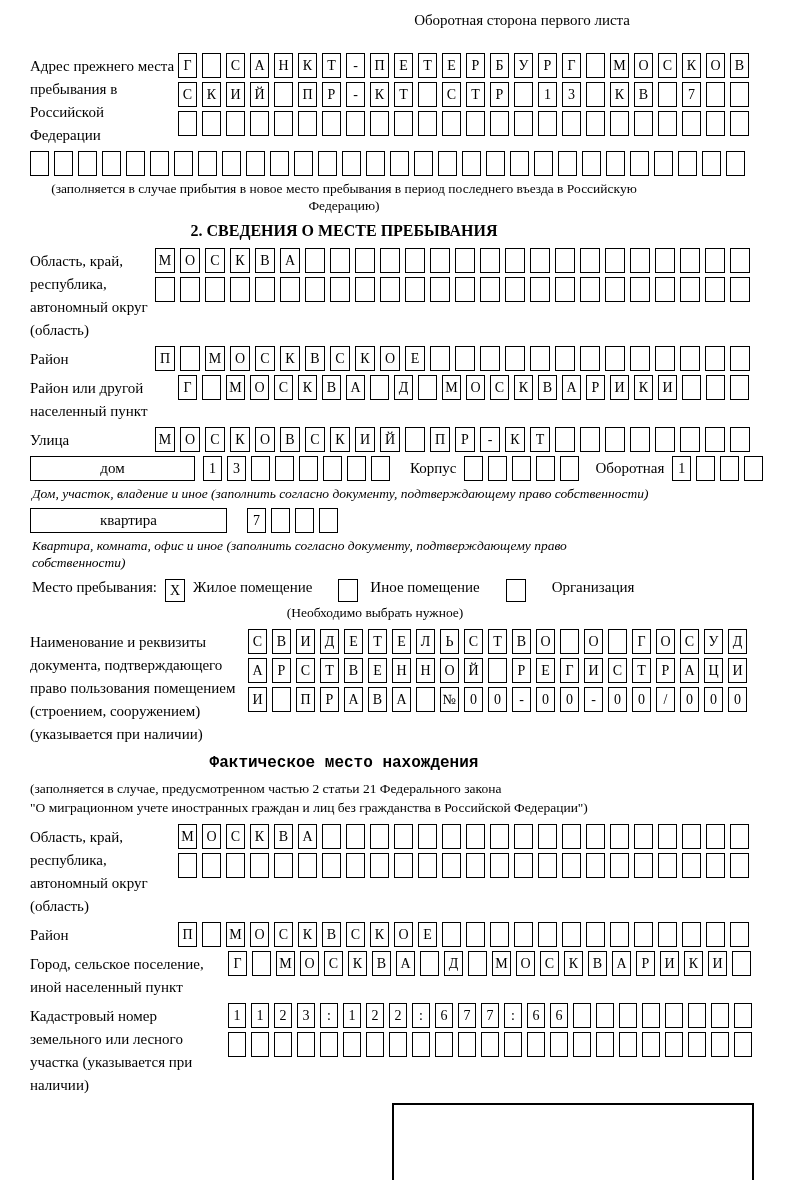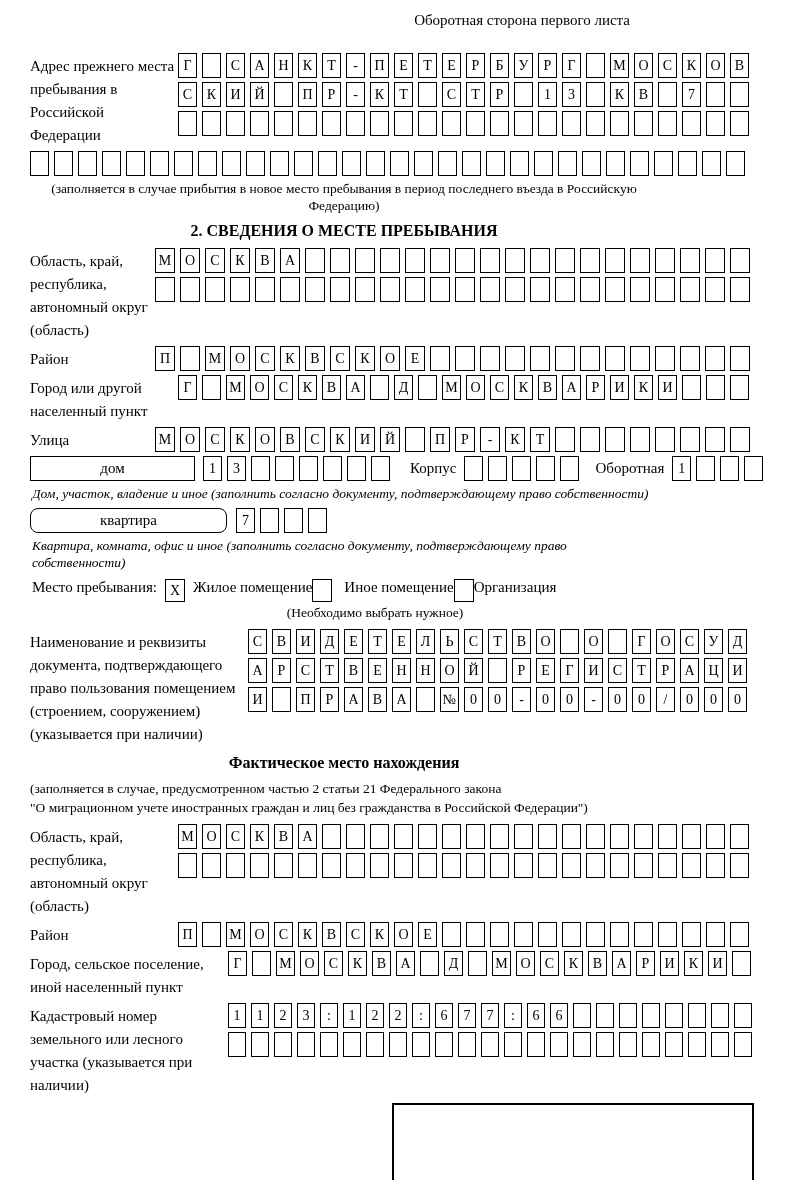--- a/index.html
+++ b/index.html
@@ -32,38 +32,38 @@
 
   .note{font-size:13.5px;line-height:17px;}
   .note-center{text-align:center;margin:2px 0 6px 0;}
   .sec-title{text-align:center;font-weight:bold;font-size:16px;margin:8px 0 8px 0;}
 
   .wide-box{
     box-sizing:border-box;flex:none;height:25px;border:1.6px solid #000;
     display:inline-flex;align-items:center;justify-content:center;font-size:15px;background:#fff;
   }
   .dom-box{width:165px;margin-right:8px;}
-  .kv-box{width:197px;margin-right:9px;border-radius:8px;}
+  .kv-box{width:197px;margin-right:20px;}
   .inline-label{font-size:15px;line-height:25px;flex:none;}
   .ml10{margin-left:20px;margin-right:8px;}
 
   .note-left{margin:1px 0 6px 2px;font-style:italic;}
 
   .mesto-row{display:flex;align-items:flex-start;margin:8px 0 2px 2px;}
   .cb{
     box-sizing:border-box;flex:none;width:20px;height:23px;border:1.6px solid #000;
     display:inline-flex;align-items:center;justify-content:center;font-size:14px;background:#fff;
   }
   .mesto-row .lab{font-size:15px;flex:none;}
   .gap1{margin-left:8px;}
-  .sp1{margin-left:12px;} .sp2{margin-left:16px;} .sp3{}
+  .sp1{margin-left:12px;} .sp2{margin-left:16px;} .sp3{margin-left:26px;}
   .mesto-note{text-align:center;width:470px;margin:2px 0 8px 110px;}
 
   .fact-note{text-align:left;margin:0 0 2px 0;}
-  .fact-title{}
+  .fact-title{font-family:Liberation Mono, monospace;}
 
   .stamp-box{
     box-sizing:border-box;border:2px solid #000;background:#fff;
     width:362px;height:174px;margin:6px 0 6px 362px;
   }
   .stamp-caption{width:386px;margin-left:350px;text-align:center;font-size:14px;line-height:18px;}
 </style>
 </head>
 <body>
 
@@ -272,21 +272,21 @@
         <span class="cell"></span>
         <span class="cell"></span>
         <span class="cell"></span>
         <span class="cell"></span>
         <span class="cell"></span>
         <span class="cell"></span>
       </div>
   </div>
 
   <div class="frow">
-    <div class="flabel w145">Город или другой населенный пункт</div>
+    <div class="flabel w145">Район или другой населенный пункт</div>
     <div class="cells cells-b">
         <span class="cell">Г</span>
         <span class="cell"></span>
         <span class="cell">М</span>
         <span class="cell">О</span>
         <span class="cell">С</span>
         <span class="cell">К</span>
         <span class="cell">В</span>
         <span class="cell">А</span>
         <span class="cell"></span>

